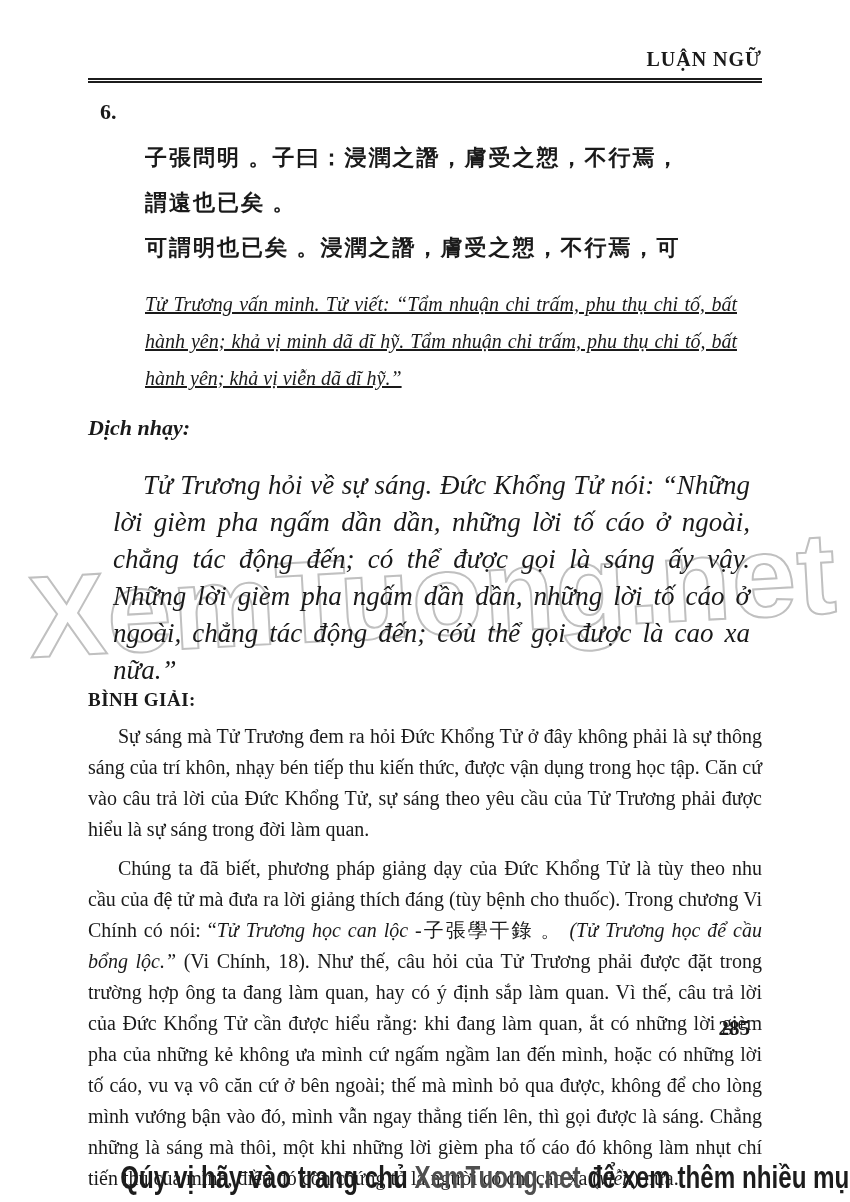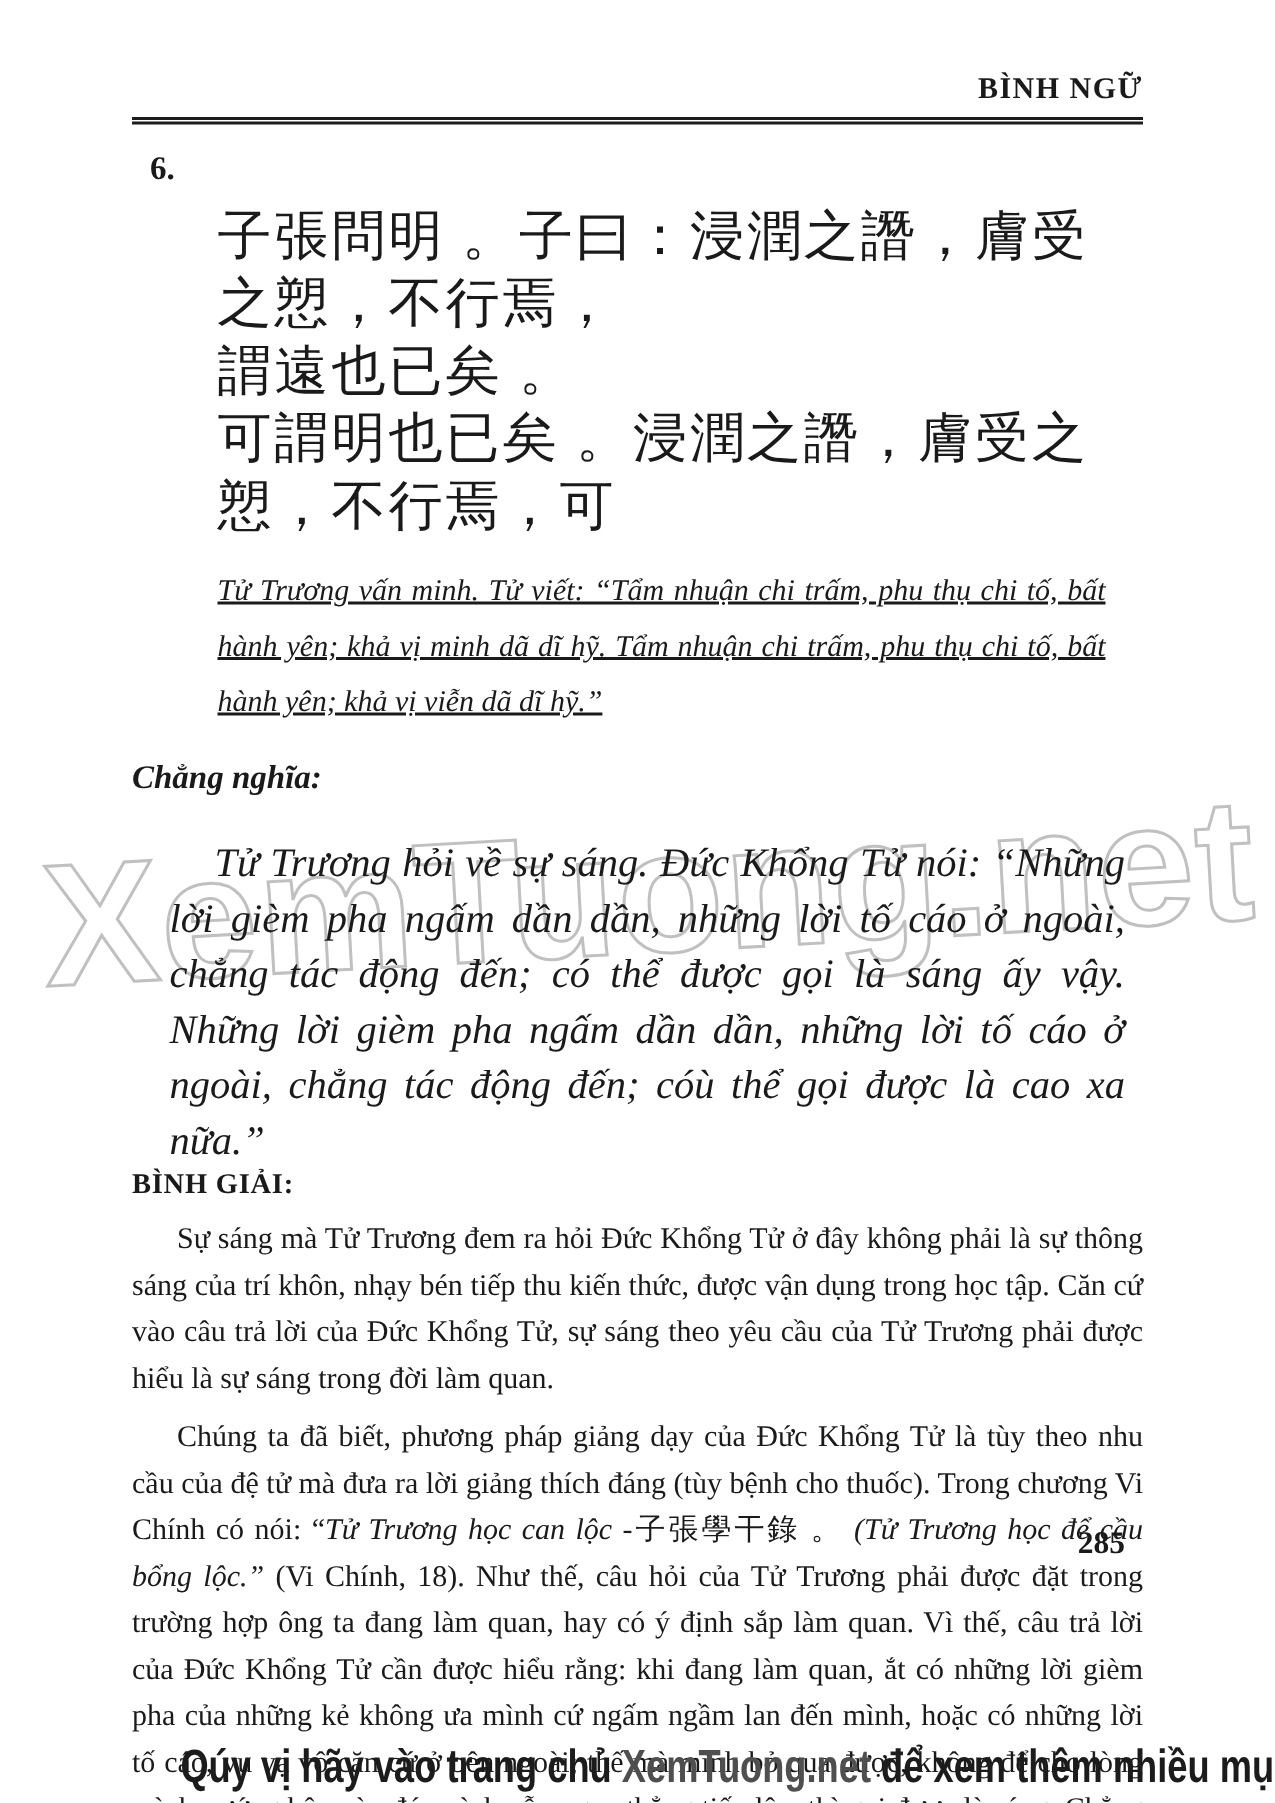--- a/index.html
+++ b/index.html
@@ -44,23 +44,24 @@
     border-bottom:2px solid #1c1c1c;
   }
   .section-number {
     margin:16px 0 6px 12px;
     font-weight:bold;
     font-size:22px;
   }
   .cjk-block {
     margin:10px 0 0 57px;
     width:604px;
-    font-size:36px;
+    font-size:22px;
     line-height:45px;
     letter-spacing:2px;
+    font-weight:bold;
   }
   .translit {
     margin:16px 0 0 57px;
     width:592px;
     font-style:italic;
     font-size:20px;
     line-height:37px;
     text-align:justify;
     text-decoration:underline;
   }
@@ -125,34 +126,34 @@
 </style>
 </head>
 <body>
 
 <div class="page">
 
   <div class="watermark">XemTuong.net</div>
 
   <div class="content">
 
-    <div class="header-title">BÌNH NGỮ</div>
+    <div class="header-title">LUẬN NGỮ</div>
     <div class="double-rule"></div>
 
     <div class="section-number">6.</div>
 
     <div class="cjk-block">
       <div>子張問明 。子曰：浸潤之譖，膚受之愬，不行焉，</div>
       <div>謂遠也已矣 。</div>
       <div>可謂明也已矣 。浸潤之譖，膚受之愬，不行焉，可</div>
     </div>
 
     <div class="translit">Tử Trương vấn minh. Tử viết: “Tẩm nhuận chi trấm, phu thụ chi tố, bất hành yên; khả vị minh dã dĩ hỹ. Tẩm nhuận chi trấm, phu thụ chi tố, bất hành yên; khả vị viễn dã dĩ hỹ.”</div>
 
-    <div class="dichnghia-heading">Chẳng nghĩa:</div>
+    <div class="dichnghia-heading">Dịch nhạy:</div>
 
     <div class="translation">Tử Trương hỏi về sự sáng. Đức Khổng Tử nói: “Những lời gièm pha ngấm dần dần, những lời tố cáo ở ngoài, chẳng tác động đến; có thể được gọi là sáng ấy vậy. Những lời gièm pha ngấm dần dần, những lời tố cáo ở ngoài, chẳng tác động đến; cóù thể gọi được là cao xa nữa.”</div>
 
     <div class="binhgiai-heading">BÌNH GIẢI:</div>
 
     <div class="commentary">
       <p><span>Sự sáng mà Tử Trương đem ra hỏi Đức Khổng Tử ở đây không phải là sự thông sáng của trí khôn, nhạy bén tiếp thu kiến thức, được vận dụng trong học tập. Căn cứ vào câu trả lời của Đức Khổng Tử, sự sáng theo yêu cầu của Tử Trương phải được hiểu là sự sáng trong đời làm quan.</span></p>
       <p><span>Chúng ta đã biết, phương pháp giảng dạy của Đức Khổng Tử là tùy theo nhu cầu của đệ tử mà đưa ra lời giảng thích đáng (tùy bệnh cho thuốc). Trong chương Vi Chính có nói: “</span><span class="it">Tử Trương học can lộc </span><span class="cjk-inline">-子張學干錄 。</span><span class="it"> (Tử Trương học để cầu bổng lộc.”</span><span> (Vi Chính, 18). Như thế, câu hỏi của Tử Trương phải được đặt trong trường hợp ông ta đang làm quan, hay có ý định sắp làm quan. Vì thế, câu trả lời của Đức Khổng Tử cần được hiểu rằng: khi đang làm quan, ắt có những lời gièm pha của những kẻ không ưa mình cứ ngấm ngầm lan đến mình, hoặc có những lời tố cáo, vu vạ vô căn cứ ở bên ngoài; thế mà mình bỏ qua được, không để cho lòng mình vướng bận vào đó, mình vẫn ngay thẳng tiến lên, thì gọi được là sáng. Chẳng những là sáng mà thôi, một khi những lời gièm pha tố cáo đó không làm nhụt chí tiến thủ của mình, điều đó còn chứng tỏ là người có chí cao xa (</span><span class="it">viễn</span><span>) nữa.</span></p>
 
     </div>

